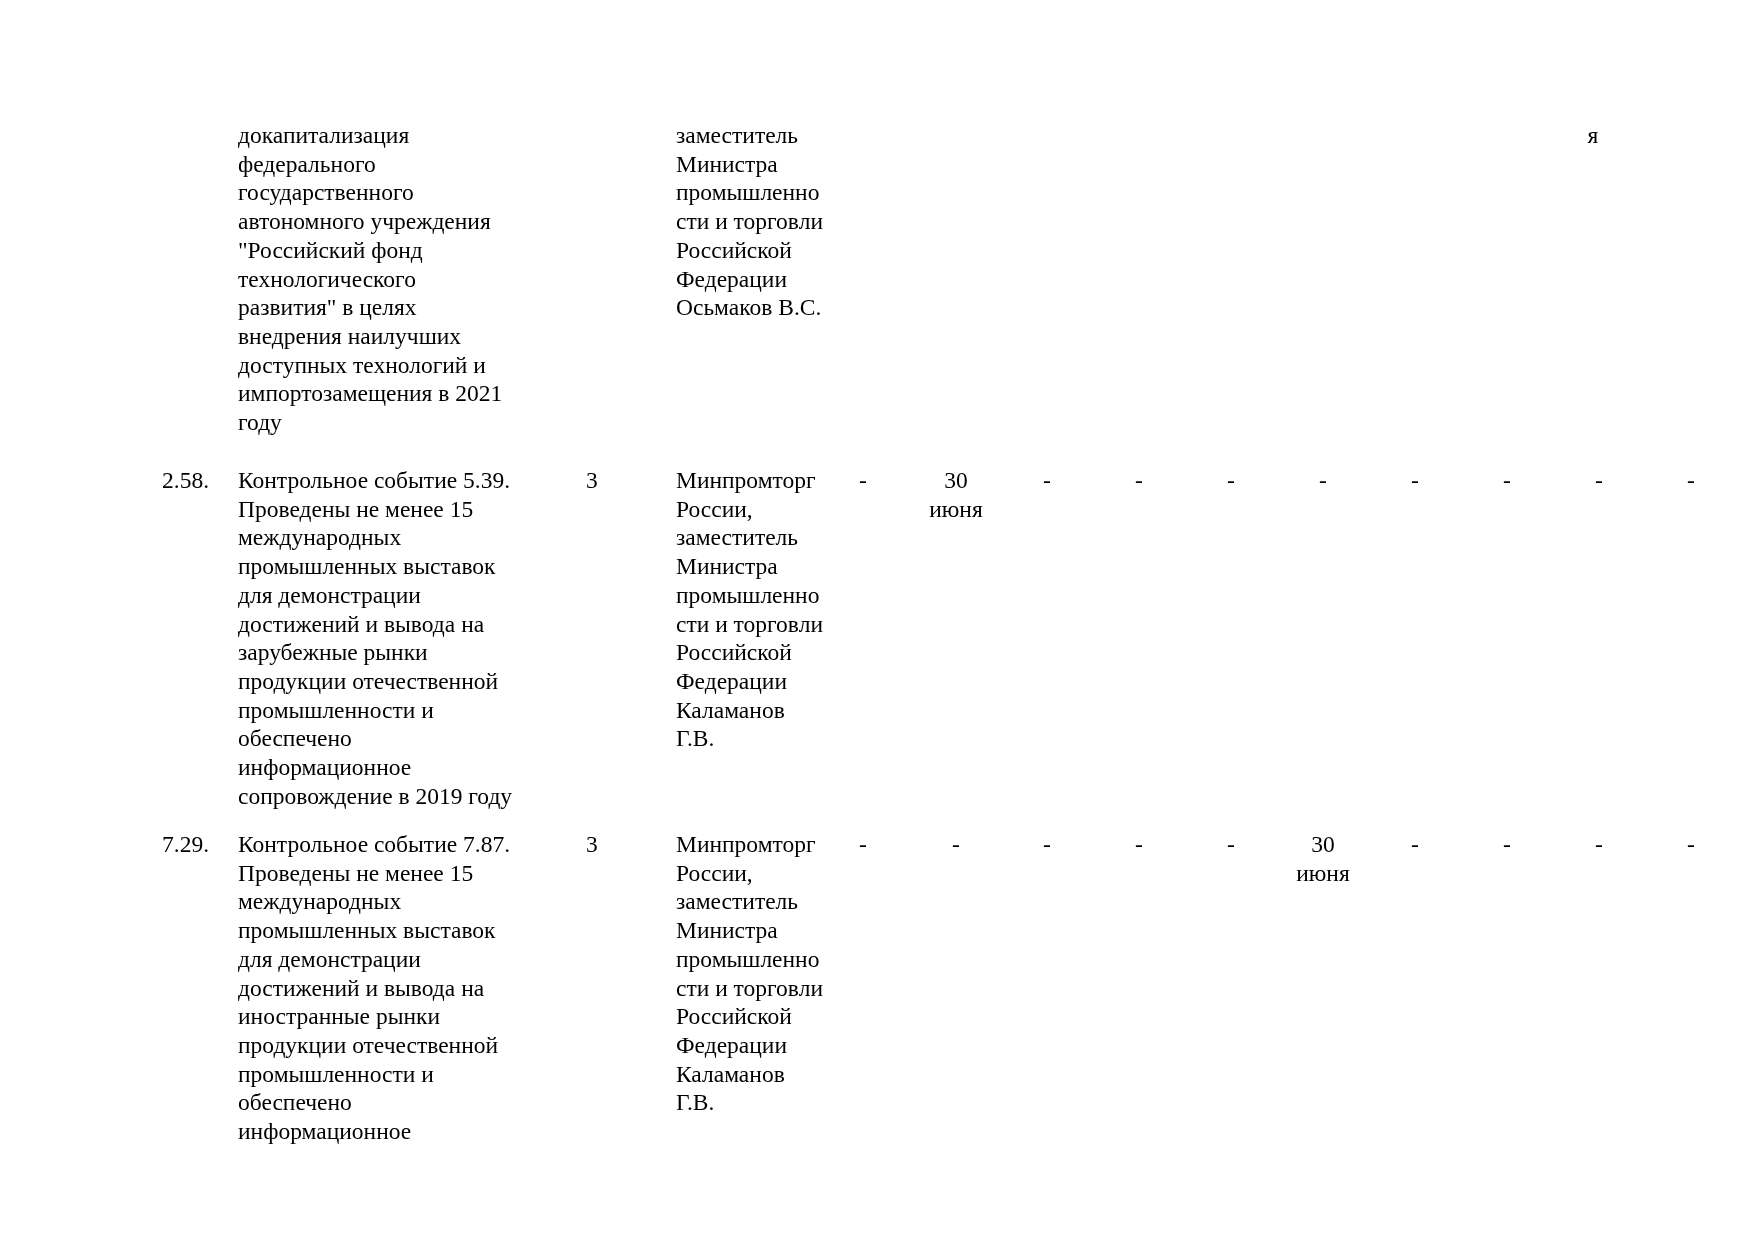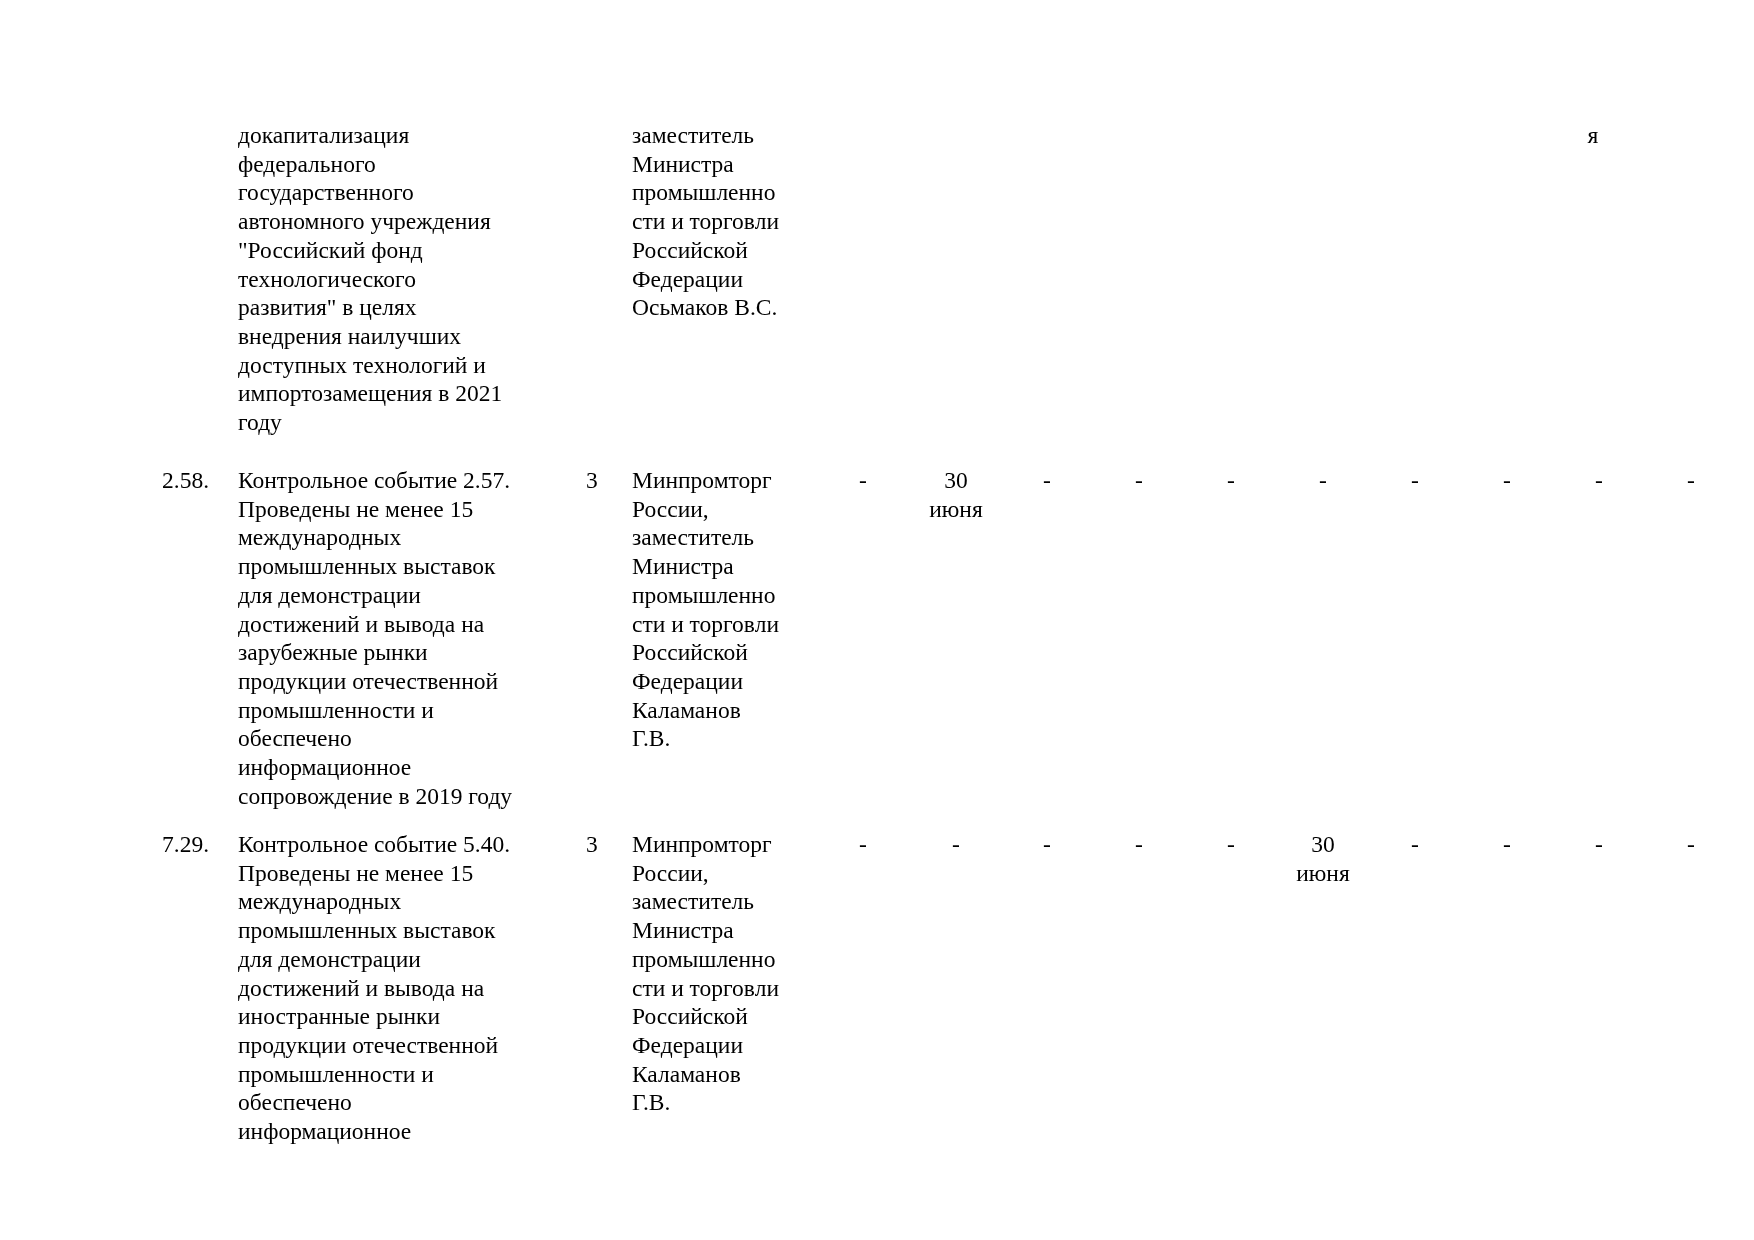--- a/index.html
+++ b/index.html
@@ -31,21 +31,21 @@
     width: 1754px;
   }
   .cell {
     position: absolute;
     top: 0;
     white-space: pre-line;
   }
   .c-num   { left: 162px; width: 70px; }
   .c-desc  { left: 238px; width: 330px; }
   .c-level { left: 586px; width: 40px; }
-  .c-resp  { left: 632px; width: 185px; }
+  .c-resp  { left: 676px; width: 185px; }
   .c-d {
     width: 80px;
     margin-left: -40px;
     text-align: center;
   }
 </style>
 </head>
 <body>
 
 <div class="page">
@@ -78,21 +78,21 @@
     <div class="cell c-d" style="left:1231px;"></div>
     <div class="cell c-d" style="left:1323px;"></div>
     <div class="cell c-d" style="left:1415px;"></div>
     <div class="cell c-d" style="left:1507px;"></div>
     <div class="cell c-d" style="left:1593px;">я</div>
     <div class="cell c-d" style="left:1691px;"></div>
   </div>
 
   <div class="row" style="top:466px;">
     <div class="cell c-num">2.58.</div>
-    <div class="cell c-desc">Контрольное событие 2.57.
+    <div class="cell c-desc">Контрольное событие 5.39.
 Проведены не менее 15
 международных
 промышленных выставок
 для демонстрации
 достижений и вывода на
 зарубежные рынки
 продукции отечественной
 промышленности и
 обеспечено
 информационное
@@ -116,21 +116,21 @@
     <div class="cell c-d" style="left:1231px;">-</div>
     <div class="cell c-d" style="left:1323px;">-</div>
     <div class="cell c-d" style="left:1415px;">-</div>
     <div class="cell c-d" style="left:1507px;">-</div>
     <div class="cell c-d" style="left:1599px;">-</div>
     <div class="cell c-d" style="left:1691px;">-</div>
   </div>
 
   <div class="row" style="top:830px;">
     <div class="cell c-num">7.29.</div>
-    <div class="cell c-desc">Контрольное событие 5.40.
+    <div class="cell c-desc">Контрольное событие 7.87.
 Проведены не менее 15
 международных
 промышленных выставок
 для демонстрации
 достижений и вывода на
 иностранные рынки
 продукции отечественной
 промышленности и
 обеспечено
 информационное</div>

